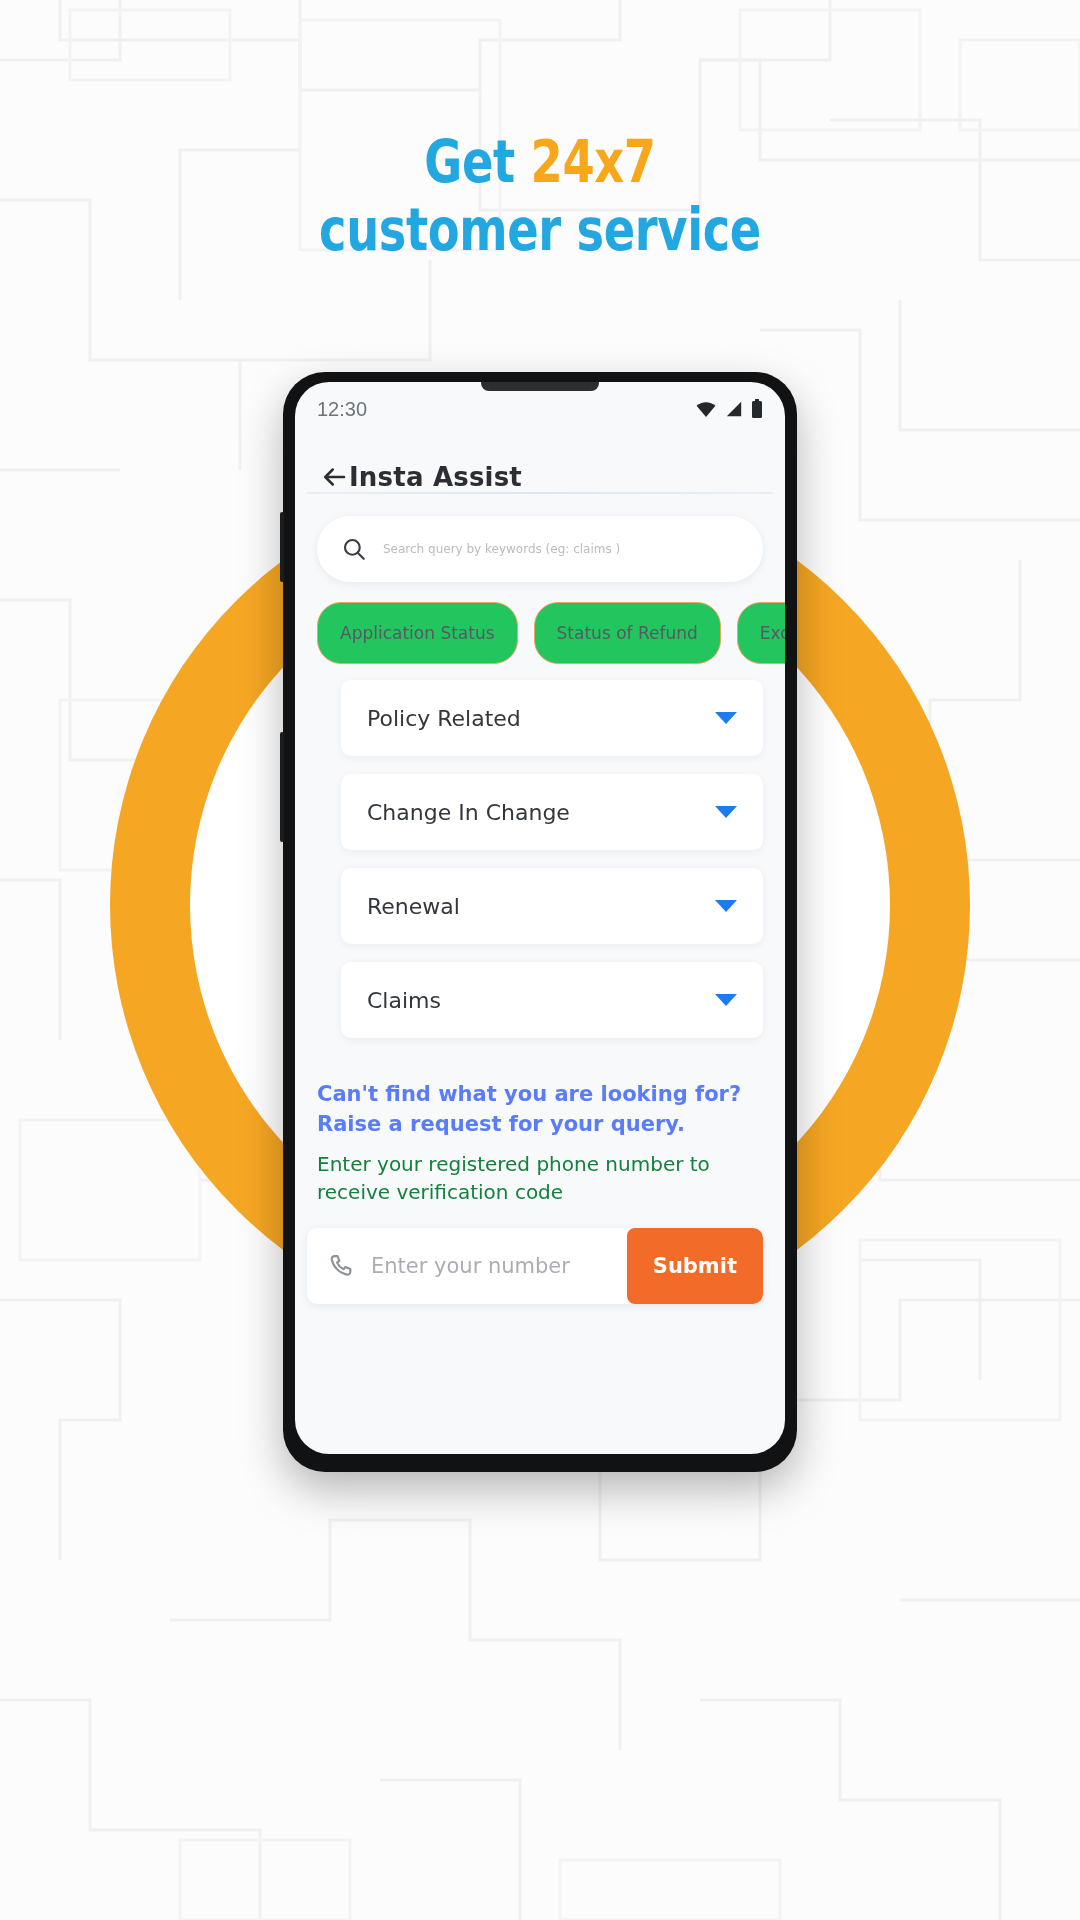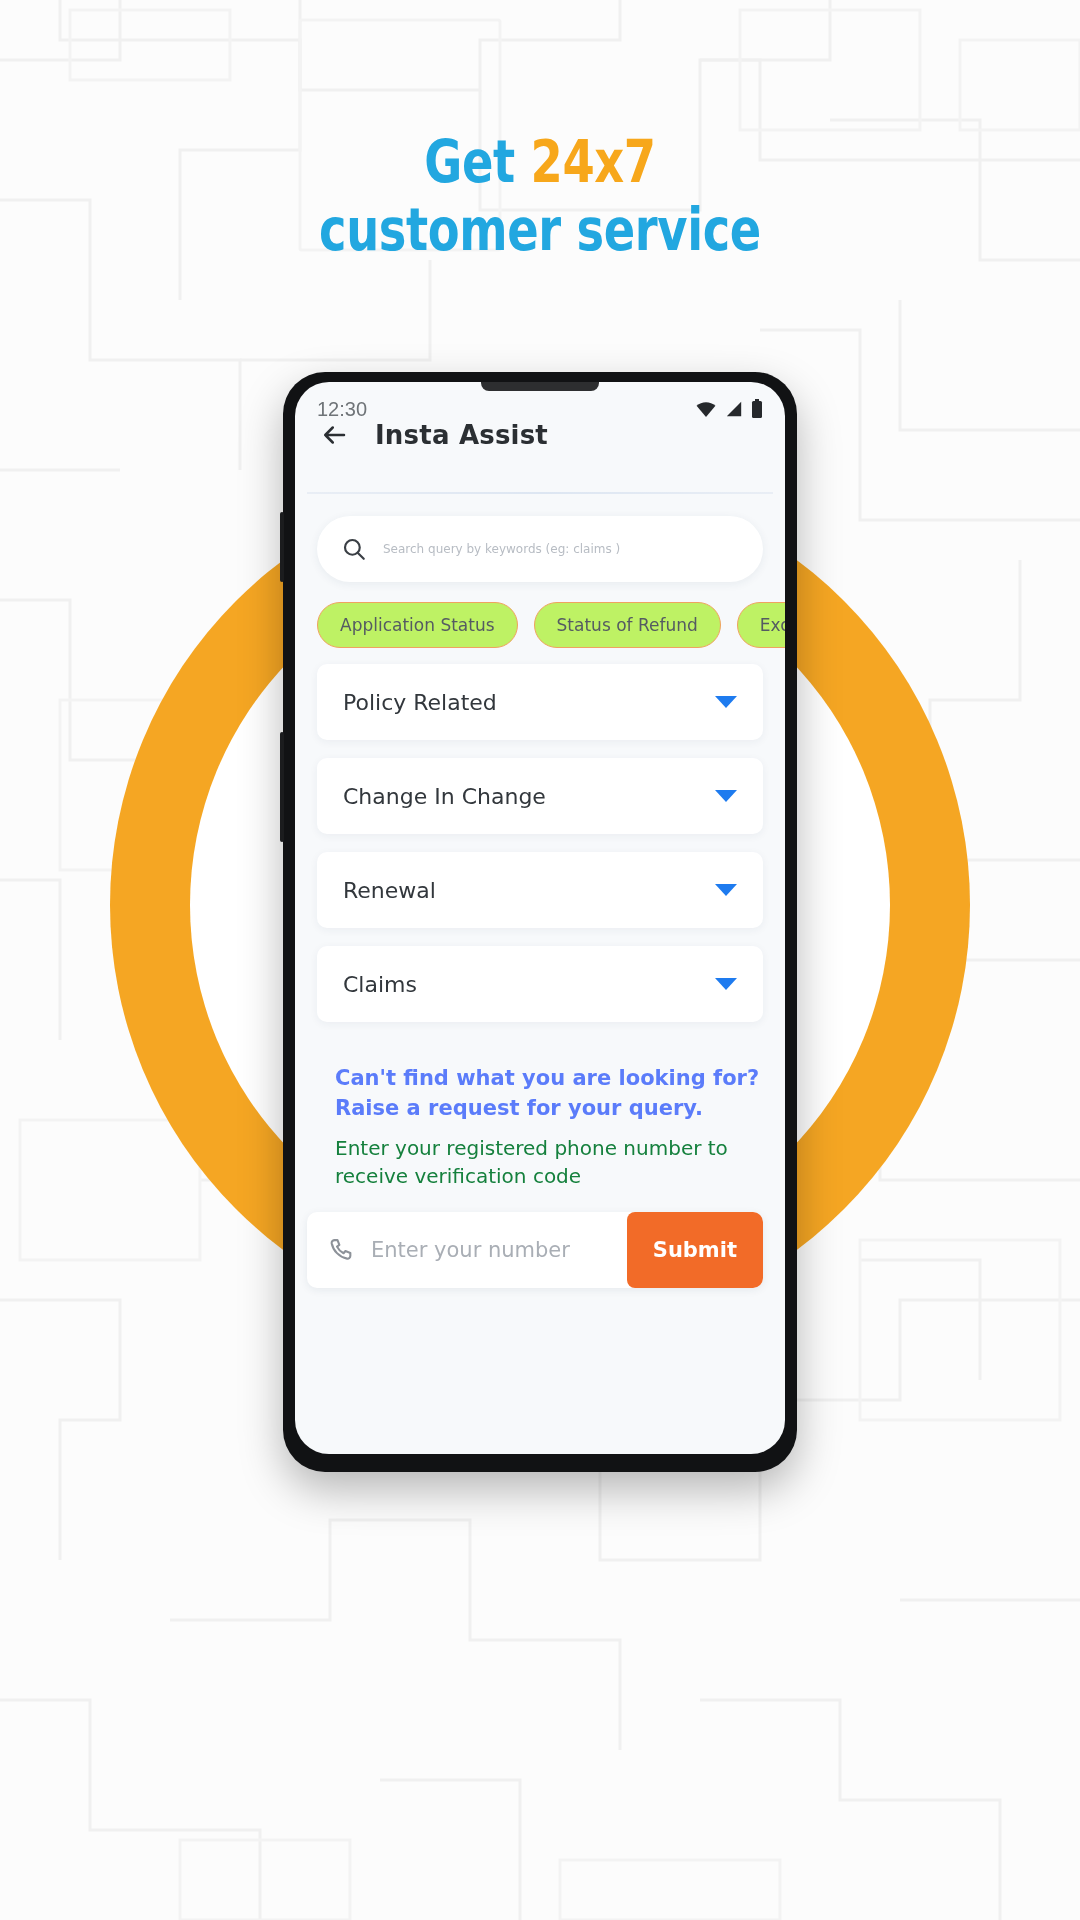--- a/index.html
+++ b/index.html
@@ -66,21 +66,21 @@
   
   .statusbar{
     height:38px;display:flex;align-items:center;justify-content:space-between;
     padding:16px 22px 0 22px;box-sizing:border-box;
   }
   .status-time{font-size:20px;color:#6f7478;font-family:"Liberation Sans",sans-serif;}
   .status-icons{display:flex;align-items:center;gap:8px;}
 
   
   .app-header{
-    height:72px;display:flex;align-items:flex-start;gap:26px;
+    height:72px;display:flex;align-items:flex-end;
     padding:0 24px;box-sizing:border-box;position:relative;
   }
   .back-arrow{width:30px;height:30px;display:block;cursor:pointer;}
   .app-title{
     font-size:26px;font-weight:bold;color:#2b2f33;letter-spacing:.2px;
     font-family:"DejaVu Sans",sans-serif;
   }
   .header-divider{
     height:2px;background:linear-gradient(90deg,#e9eef5,#dde6f2 50%,#e9eef5);
     margin:0 12px;
@@ -96,45 +96,45 @@
   }
   .search-ph{font-size:12px;color:#b7bcc3;font-family:"DejaVu Sans",sans-serif;}
 
   
   .chips{
     display:flex;gap:16px;padding:20px 0 0 22px;
     overflow:hidden;white-space:nowrap;
   }
   .chip{
     flex:0 0 auto;height:44px;line-height:44px;
-    border:1.6px solid #F0A260;border-radius:24px;background:#bef264;
-    padding:0 22px;font-size:17px;color:#555b62;
+    border:1.6px solid #F0A260;border-radius:24px;background:#22c55e;
+    padding:8px 22px;font-size:17px;color:#555b62;
     font-family:"DejaVu Sans",sans-serif;
   }
 
   
   .section-title{
     padding:30px 22px 0 22px;font-size:23px;font-weight:bold;color:#2b2f33;
     font-family:"DejaVu Sans",sans-serif;
   }
 
   
-  .acc-list{padding:16px 22px 0 22px;}
+  .acc-list{padding:16px 22px 0 22px;margin-left:24px;}
   .acc{
     height:76px;background:#fff;border-radius:10px;margin-bottom:18px;
     display:flex;align-items:center;justify-content:space-between;
     padding:0 26px;box-sizing:border-box;
     box-shadow:0 2px 8px rgba(30,50,80,.06);
   }
   .acc-label{font-size:22px;color:#32373c;font-family:"DejaVu Sans",sans-serif;}
   .caret{width:0;height:0;border-left:11px solid transparent;
     border-right:11px solid transparent;border-top:12px solid #1E7BEF;}
 
   
-  .raise{padding:24px 22px 0 22px;margin-left:18px;}
+  .raise{padding:24px 22px 0 22px;}
   .raise-link{
     font-size:21px;color:#5B7CFA;font-weight:bold;line-height:1.42;
     font-family:"DejaVu Sans",sans-serif;
   }
   .raise-desc{
     font-size:20px;color:#15803d;line-height:1.42;margin-top:10px;
     font-family:"DejaVu Sans",sans-serif;
   }
 
   

